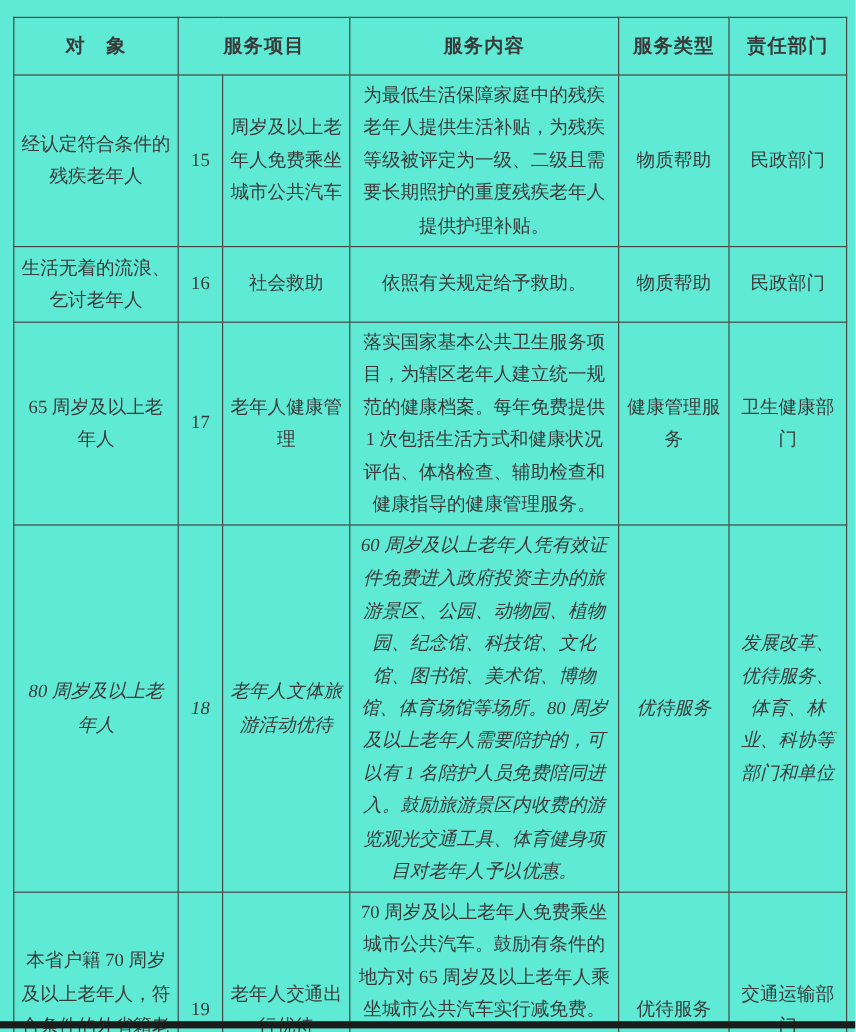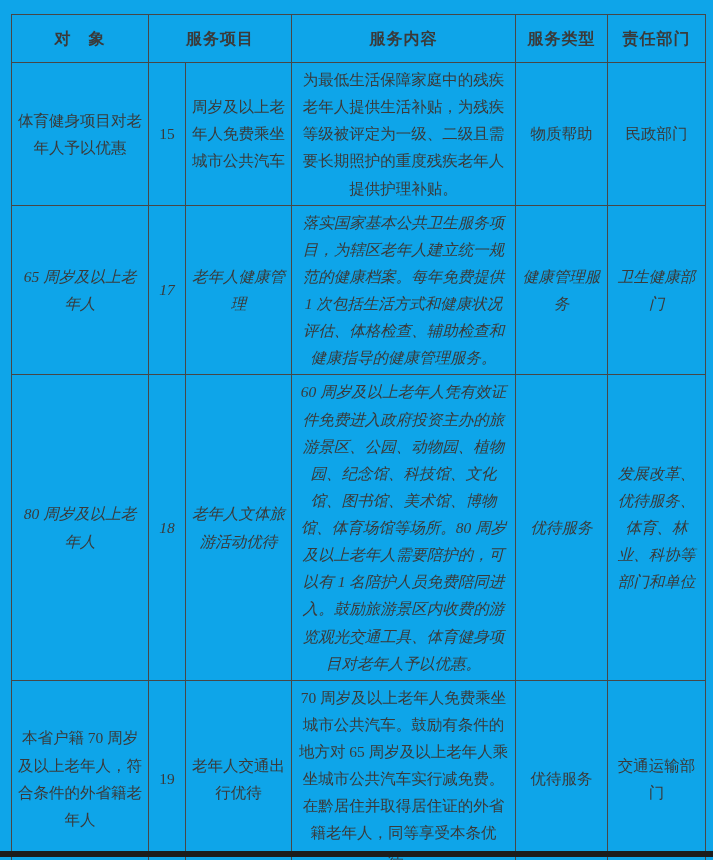--- a/index.html
+++ b/index.html
@@ -4,21 +4,21 @@
 <style>
   html, body {
     margin: 0;
     padding: 0;
     background: #ffffff;
   }
   .page {
     position: relative;
     width: 713px;
     height: 860px;
-    background: #0ea5e9;
+    background: #5eead4;
     font-family: "Liberation Serif", "DejaVu Serif", serif;
     color: #3a3a3a;
     overflow: hidden;
   }
   table.svc {
     position: absolute;
     left: 11px;
     top: 14px;
     width: 694px;
     border-collapse: collapse;
@@ -53,21 +53,21 @@
   td.cell-type    { padding: 3px 8px;  line-height: 1.8; }
   td.cell-dept    { padding: 3px 8px;  line-height: 1.8; }
   td.cell-content {
     text-align: justify;
     text-justify: inter-ideograph;
     padding: 5px 7px;
     line-height: 22px;
   }
   tr.r0 td { height: 133px; }
   tr.r1 td { height: 63px;  }
-  tr.r2 td { height: 159px; font-style: italic; }
+  tr.r2 td { height: 159px; }
   tr.r3 td { height: 269px; font-style: italic; }
   tr.r4 td { height: 157px; }
 
   .bottom-bar {
     position: absolute;
     left: 0;
     top: 851px;
     width: 713px;
     height: 6px;
     background: #1c1c1c;
@@ -89,28 +89,36 @@
     <tbody>
       <tr>
         <th>对　象</th>
         <th colspan="2">服务项目</th>
         <th>服务内容</th>
         <th>服务类型</th>
         <th>责任部门</th>
       </tr>
 
       <tr class="r0">
-        <td class="cell-target">体育健身项目对老年人予以优惠</td>
+        <td class="cell-target">经认定符合条件的残疾老年人</td>
         <td class="cell-no">15</td>
         <td class="cell-project">周岁及以上老年人免费乘坐城市公共汽车</td>
         <td class="cell-content">为最低生活保障家庭中的残疾老年人提供生活补贴，为残疾等级被评定为一级、二级且需要长期照护的重度残疾老年人提供护理补贴。</td>
         <td class="cell-type">物质帮助</td>
         <td class="cell-dept">民政部门</td>
       </tr>
 
+      <tr class="r1">
+        <td class="cell-target">生活无着的流浪、乞讨老年人</td>
+        <td class="cell-no">16</td>
+        <td class="cell-project">社会救助</td>
+        <td class="cell-content">依照有关规定给予救助。</td>
+        <td class="cell-type">物质帮助</td>
+        <td class="cell-dept">民政部门</td>
+      </tr>
 
       <tr class="r2">
         <td class="cell-target">65 周岁及以上老年人</td>
         <td class="cell-no">17</td>
         <td class="cell-project">老年人健康管理</td>
         <td class="cell-content">落实国家基本公共卫生服务项目，为辖区老年人建立统一规范的健康档案。每年免费提供 1 次包括生活方式和健康状况评估、体格检查、辅助检查和健康指导的健康管理服务。</td>
         <td class="cell-type">健康管理服务</td>
         <td class="cell-dept">卫生健康部门</td>
       </tr>
 

